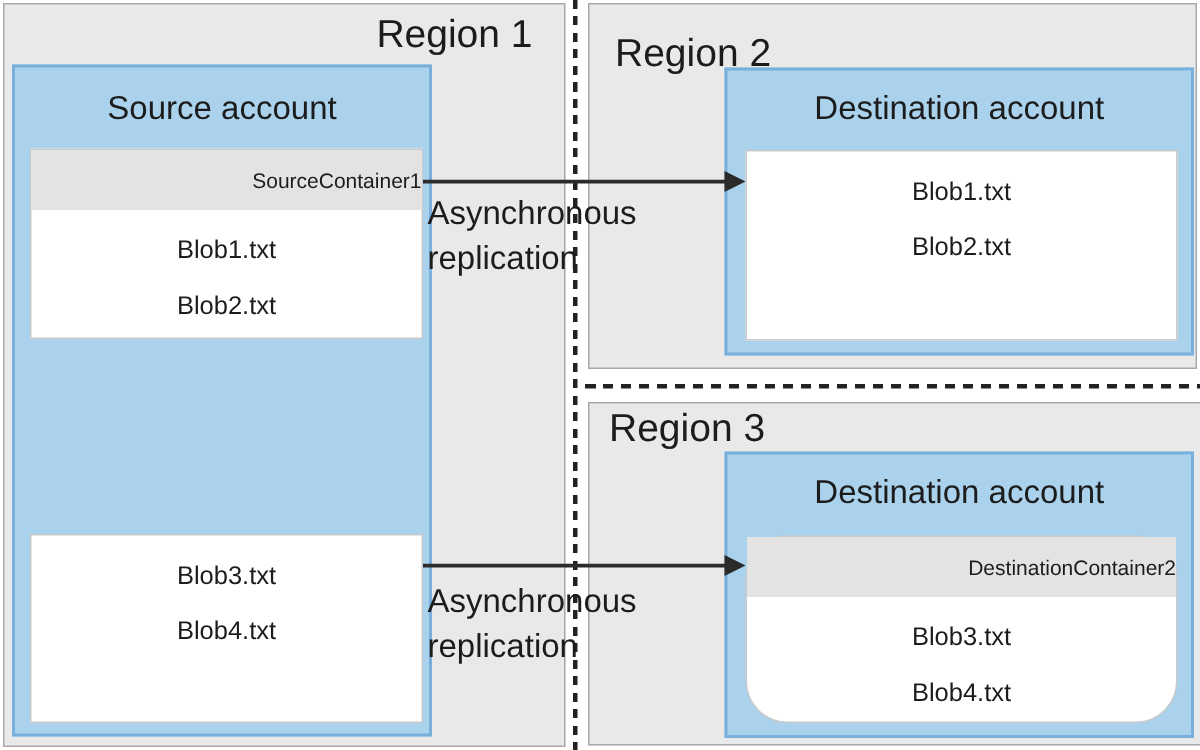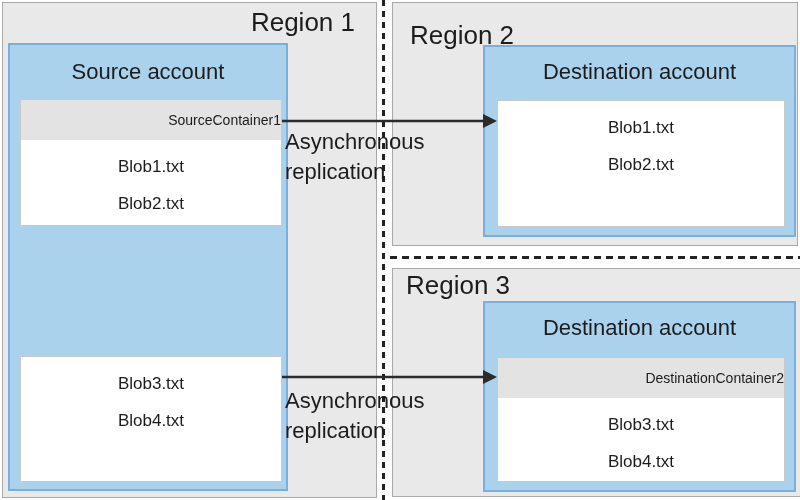--- a/index.html
+++ b/index.html
@@ -60,21 +60,21 @@
 
   
   .container-box {
     position: absolute;
     background: var(--container-fill, #ffffff);
     border: 1px solid var(--container-border, #c9c9c9);
   }
   .src-container-1 { left: 10px; top: 54px;  width: 262px; height: 127px; }
   .src-container-2 { left: 10px; top: 311px; width: 262px; height: 126px; }
   .dst-container-1 { left: 12px; top: 53px;  width: 288px; height: 127px; }
-  .dst-container-2 { left: 12px; top: 54px;  width: 288px; height: 125px; }
+  .dst-container-2 { left: 12px; top: 54px;  width: 288px; height: 125px; border-radius: 28px; }
 
   .container-header {
     height: 40px;
     line-height: 40px;
     text-align: right;
     background: var(--container-header-fill, #e3e3e3);
     font-size: 14px;
     white-space: nowrap;
   }
   .container-body { padding-top: 8px; }

